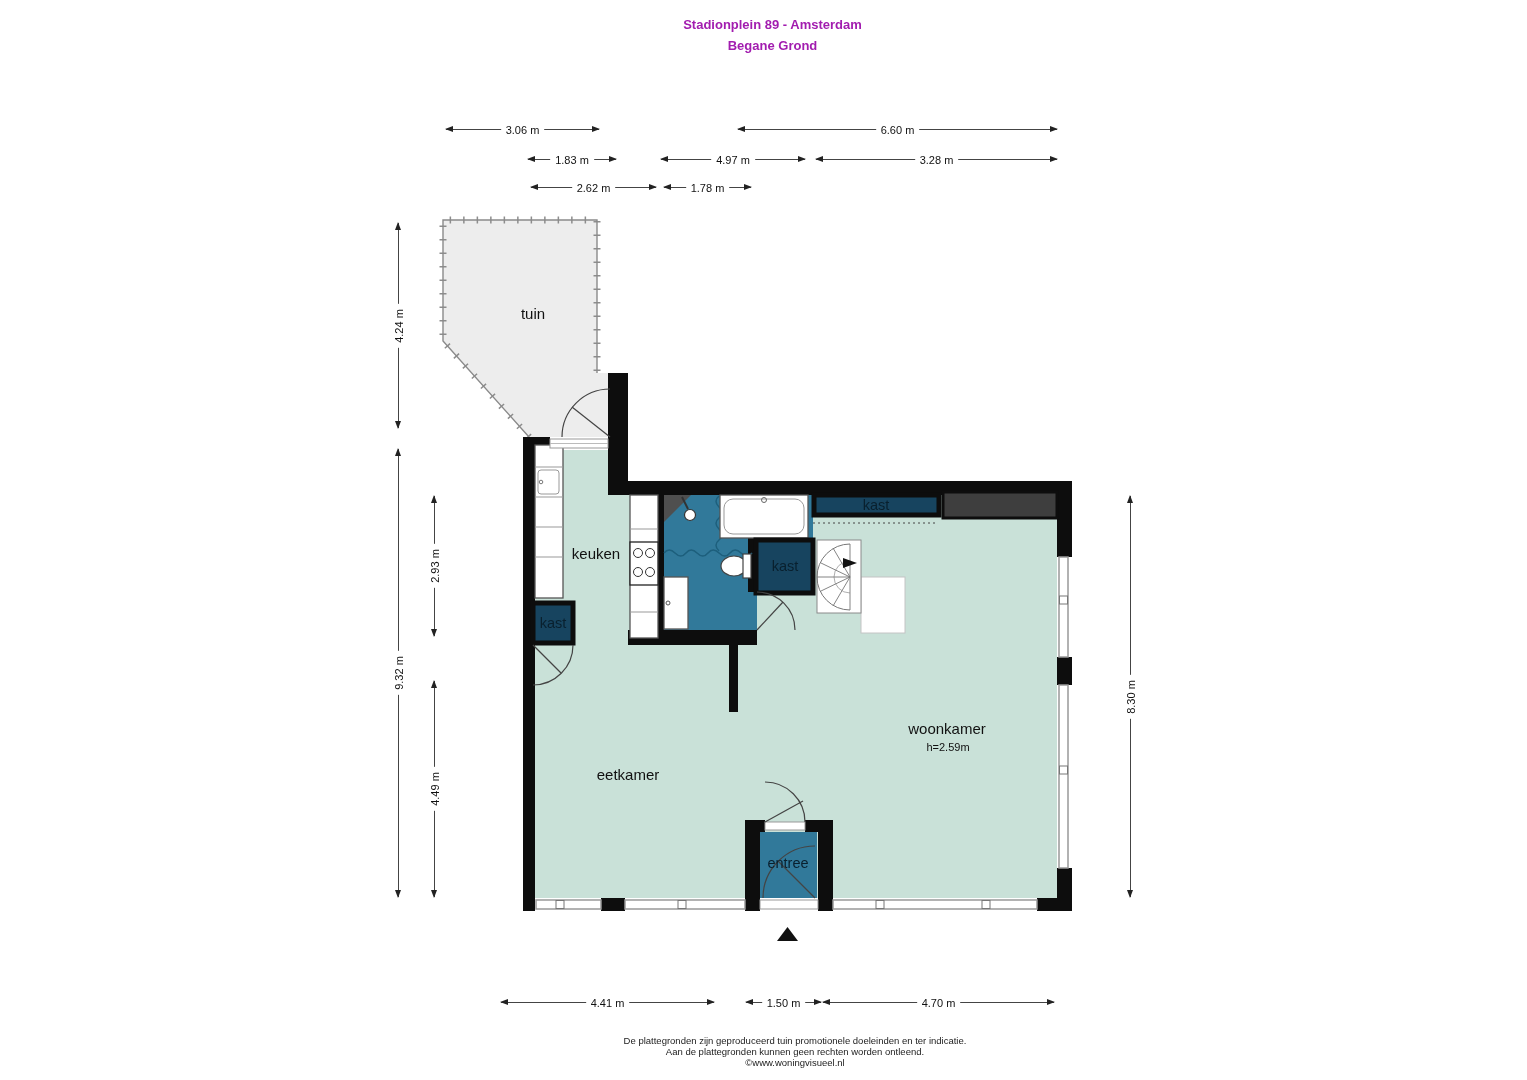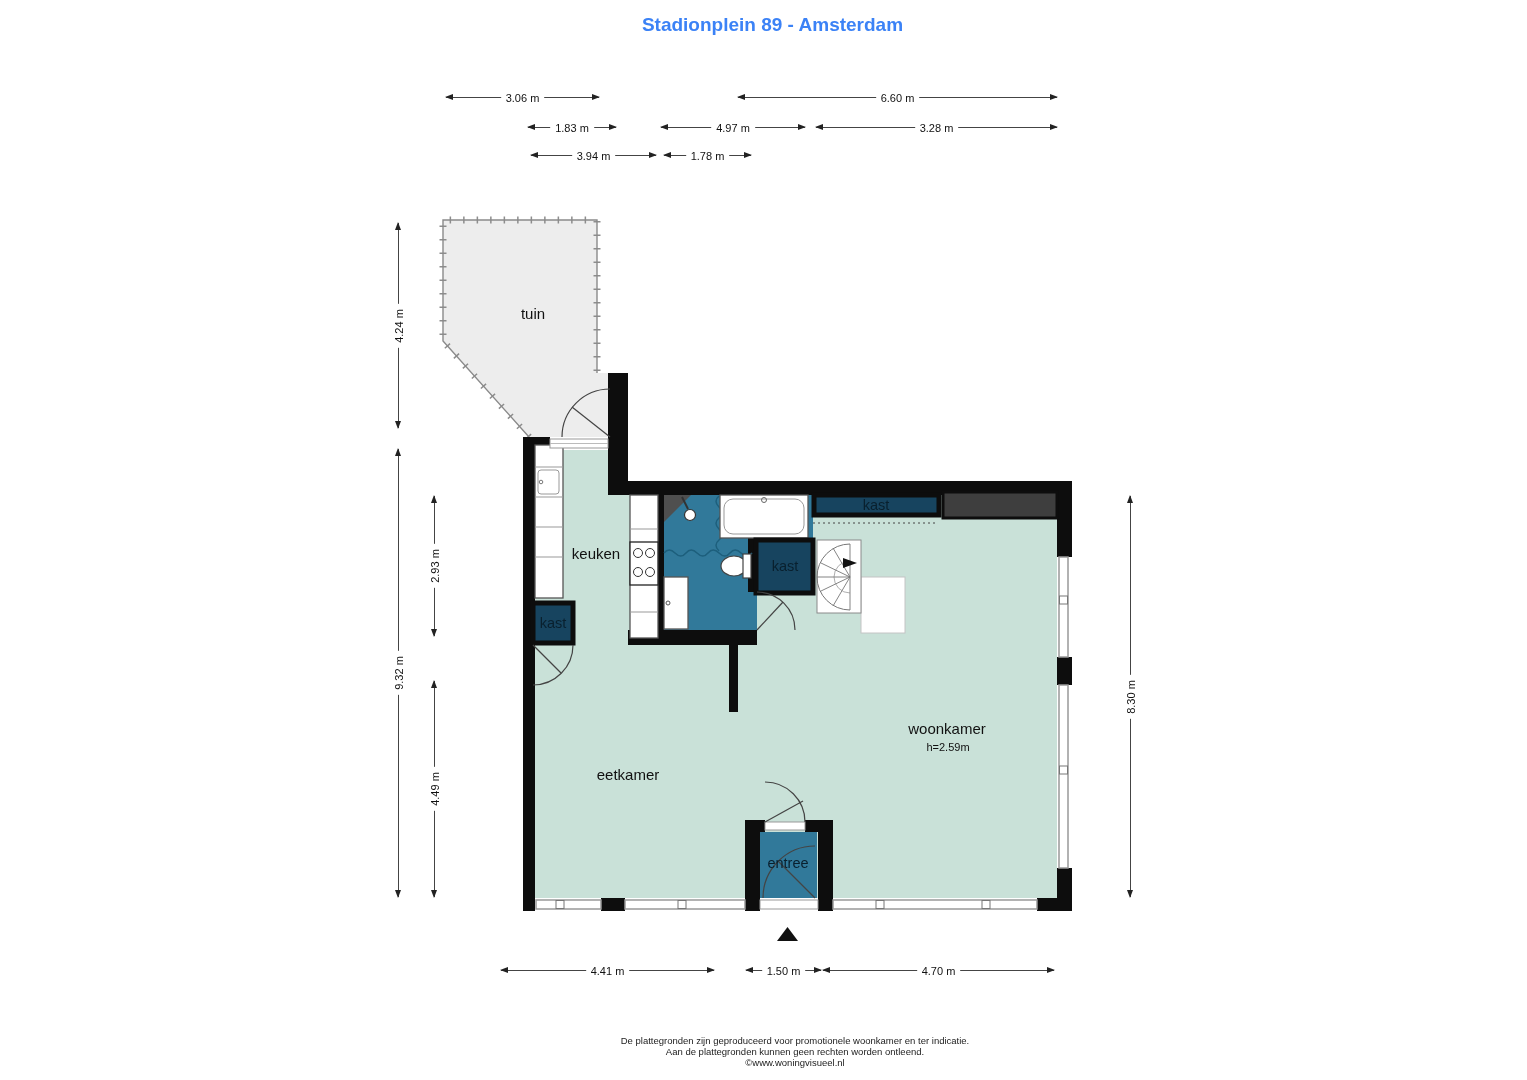--- a/index.html
+++ b/index.html
@@ -1,23 +1,23 @@
 <!DOCTYPE html>
 <html><head>
 <meta charset="utf-8">
 <style>
   html,body{margin:0;padding:0;background:#fff;}
   .canvas{position:relative;width:1527px;height:1080px;background:#fff;overflow:hidden;
           font-family:"Liberation Sans",sans-serif;}
   .title{position:absolute;left:420px;top:14px;width:705px;text-align:center;
-         font-size:19px;font-weight:bold;color:#3b82f6;line-height:21px;}
+         font-size:13px;font-weight:bold;color:#a21caf;line-height:21px;}
   .footer{position:absolute;left:520px;top:1035px;width:550px;text-align:center;
           font-size:9.5px;color:#222;line-height:11px;}
   
-  .dim-h{position:absolute;height:14px;}
+  .dim-h{position:absolute;height:14px;margin-top:32px;}
   .dim-h .ln{position:absolute;left:1px;right:1px;top:6px;border-top:1px solid #444;}
   .dim-h .al{position:absolute;left:0;top:3px;width:0;height:0;
              border-top:3.5px solid transparent;border-bottom:3.5px solid transparent;border-right:8px solid #222;}
   .dim-h .ar{position:absolute;right:0;top:3px;width:0;height:0;
              border-top:3.5px solid transparent;border-bottom:3.5px solid transparent;border-left:8px solid #222;}
   .dim-h .lbl{position:absolute;left:50%;top:6.5px;transform:translate(-50%,-50%);
               background:#fff;padding:0 5px;font-size:11px;color:#111;white-space:nowrap;}
   .dim-v{position:absolute;width:14px;}
   .dim-v .ln{position:absolute;top:1px;bottom:1px;left:6px;border-left:1px solid #444;}
   .dim-v .au{position:absolute;top:0;left:3px;width:0;height:0;
@@ -41,20 +41,21 @@
   svg .klabel{font:14.5px "Liberation Sans",sans-serif;fill:#09202e;text-anchor:middle;}
   svg .slabel{font:11px "Liberation Sans",sans-serif;fill:#111;text-anchor:middle;}
 </style>
 </head>
 <body>
 
 <div class="canvas">
 
   <div class="title">
     <div>Stadionplein 89 - Amsterdam</div>
+    <div>Begane Grond</div>
   </div>
 
   <div class="dim-h" style="left:445px;top:91px;width:155px">
       <span class="ln"></span>
       <span class="al"></span>
       <span class="ar"></span>
       <span class="lbl">3.06 m</span>
     </div>
   <div class="dim-h" style="left:737px;top:91px;width:321px">
       <span class="ln"></span>
@@ -77,21 +78,21 @@
   <div class="dim-h" style="left:815px;top:121px;width:243px">
       <span class="ln"></span>
       <span class="al"></span>
       <span class="ar"></span>
       <span class="lbl">3.28 m</span>
     </div>
   <div class="dim-h" style="left:530px;top:149px;width:127px">
       <span class="ln"></span>
       <span class="al"></span>
       <span class="ar"></span>
-      <span class="lbl">3.94 m</span>
+      <span class="lbl">2.62 m</span>
     </div>
   <div class="dim-h" style="left:663px;top:149px;width:89px">
       <span class="ln"></span>
       <span class="al"></span>
       <span class="ar"></span>
       <span class="lbl">1.78 m</span>
     </div>
 
   <div class="dim-v" style="left:392px;top:222px;height:207px">
       <span class="ln"></span>
@@ -276,18 +277,18 @@
       <text class="rlabel" x="628" y="780">eetkamer</text>
       <text class="rlabel" x="947" y="734">woonkamer</text>
       <text class="slabel" x="948" y="751">h=2.59m</text>
       <text class="klabel" x="788" y="868">entree</text>
     </g>
 
     <polygon points="777,941 798,941 787.5,927" fill="#111"></polygon>
   </svg>
 
   <div class="footer">
-    <div>De plattegronden zijn geproduceerd voor promotionele woonkamer en ter indicatie.</div>
+    <div>De plattegronden zijn geproduceerd tuin promotionele doeleinden en ter indicatie.</div>
     <div>Aan de plattegronden kunnen geen rechten worden ontleend.</div>
     <div>©www.woningvisueel.nl</div>
   </div>
 
 </div>
 
 </body></html>

